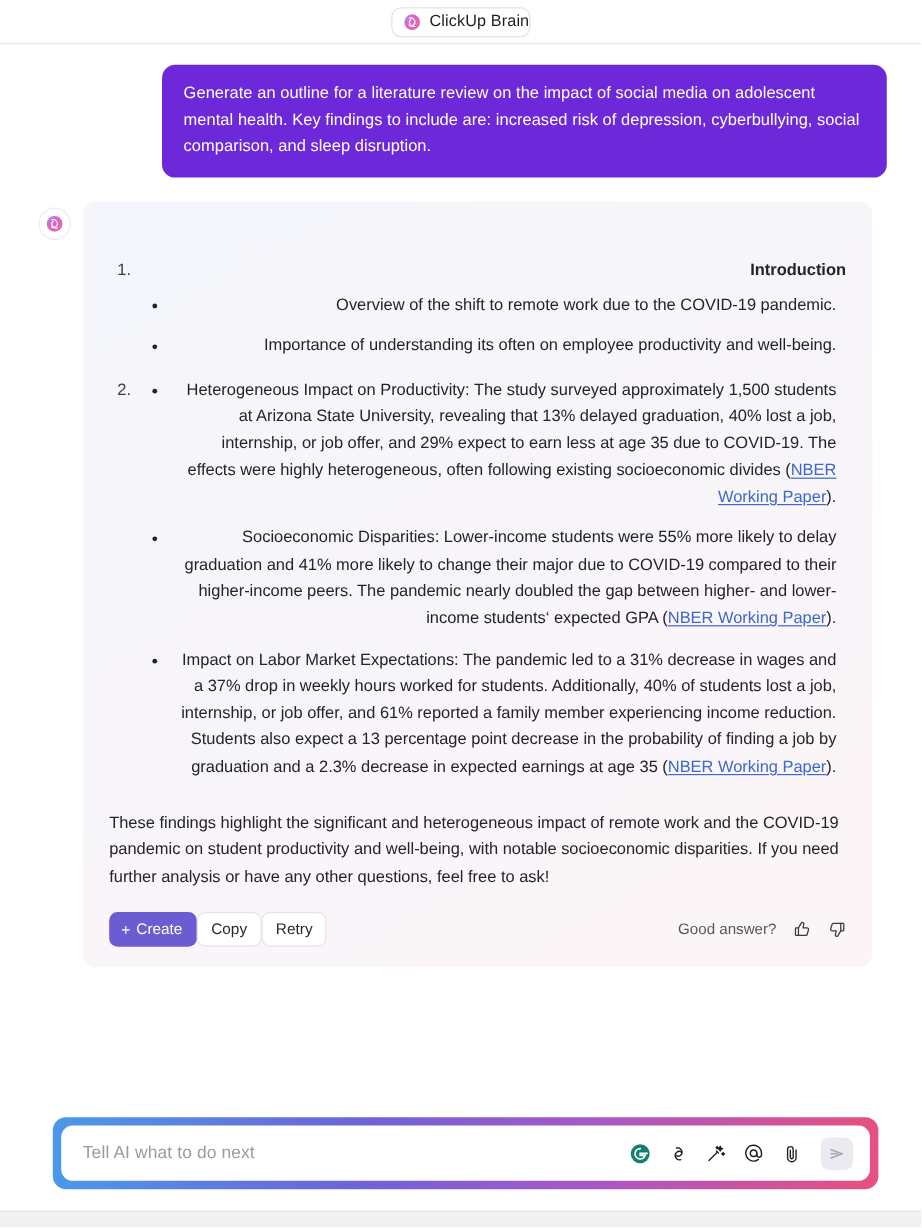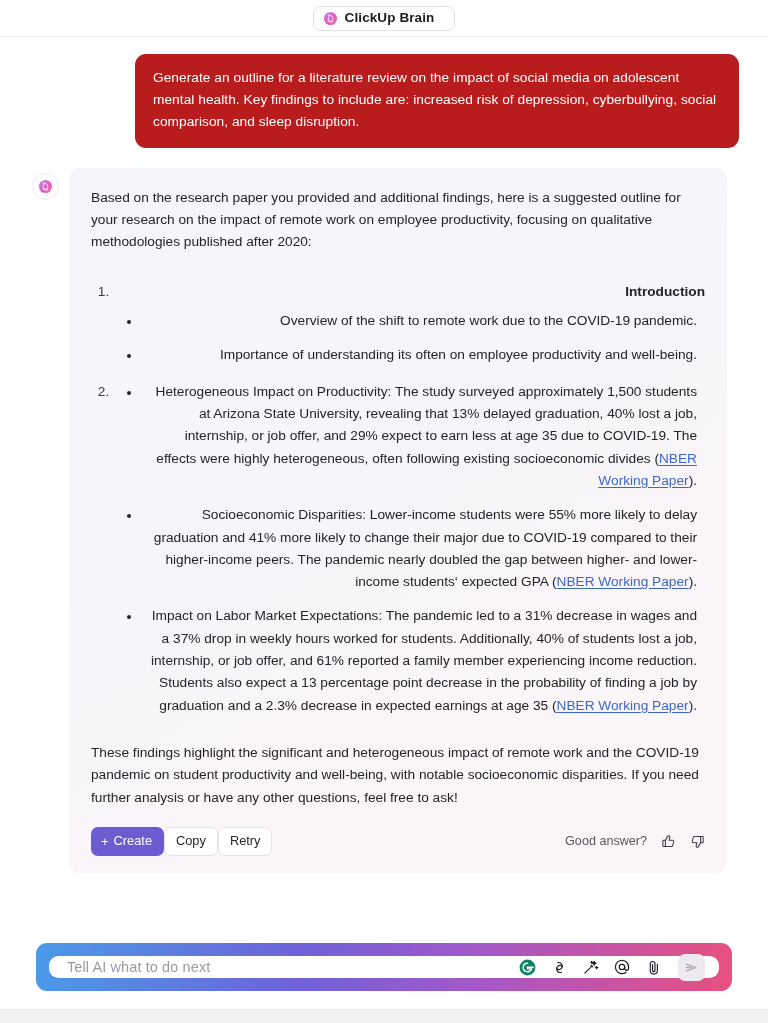--- a/index.html
+++ b/index.html
@@ -31,26 +31,25 @@
     align-items: center;
     justify-content: center;
     background: #fff;
   }
   .brain-chip {
     display: inline-flex;
     align-items: center;
     gap: 7px;
     border: 1px solid #e3e3e8;
     border-radius: 8px;
-    padding: 4px 20px 4px 9px;
+    padding: 4px 0 4px 9px;
     background: #fff;
     font-size: 13.5px;
     color: #1d1d22;
     line-height: 1;
-    font-weight: bold;
   }
   .brain-chip .label { letter-spacing: .1px; }
 
   .logo-svg { display: block; }
 
   
   .chat {
     flex: 1 1 auto;
     position: relative;
     overflow: hidden;
@@ -58,21 +57,21 @@
   }
 
   
   .user-row {
     display: flex;
     justify-content: flex-end;
     padding: 17px 29px 0 0;
   }
   .user-bubble {
     max-width: 604px;
-    background: #b91c1c;
+    background: #6d28d9;
     color: #ffffff;
     border-radius: 11px;
     padding: 13px 18px 14px 18px;
     font-size: 13.7px;
     line-height: 1.62;
     letter-spacing: .05px;
   }
 
   
   .assistant-row {
@@ -193,24 +192,25 @@
   }
 
   
   .composer-wrap {
     flex: 0 0 auto;
     padding: 0 36px 18px 36px;
     background: #fff;
   }
   .composer {
     position: relative;
-    height: 48px;
+    height: 60px;
     border-radius: 11px;
-    padding: 13px;
+    padding: 7px;
     background: linear-gradient(96deg, #4a9ae8 0%, #6f62d8 38%, #a558c8 64%, #e8507f 100%);
+    margin-left: 8px;
   }
   .composer-inner {
     height: 100%;
     width: 100%;
     border-radius: 9.6px;
     background: #fff;
     display: flex;
     align-items: center;
     padding: 0 14px 0 18px;
   }
@@ -304,21 +304,20 @@
             </defs>
             <circle cx="12" cy="12" r="10.5" fill="url(#gAv)"></circle>
             <path d="M8.3 6.6c2.6-.8 5.1.4 6.4 2.4 1.3 2 1.2 4.6-.6 6.4-1.8 1.8-4.4 1.9-6.4.6" fill="none" stroke="#fff" stroke-width="1.5" stroke-linecap="round"></path>
             <path d="M15.7 17.4c-2.6.8-5.1-.4-6.4-2.4-1.3-2-1.2-4.6.6-6.4" fill="none" stroke="#fff" stroke-width="1.5" stroke-linecap="round"></path>
           </svg>
         </span>
       </div>
 
       <div class="answer-card">
 
-        <p class="intro">Based on the research paper you provided and additional findings, here is a suggested outline for your research on the impact of remote work on employee productivity, focusing on qualitative methodologies published after 2020:</p>
 
         <ol class="outline">
 
           <li>
             <span>Introduction</span>
             <ul class="sub">
               <li>
                 <span>Overview of the shift to remote work due to the COVID-19 pandemic.</span>
               </li>
               <li>

